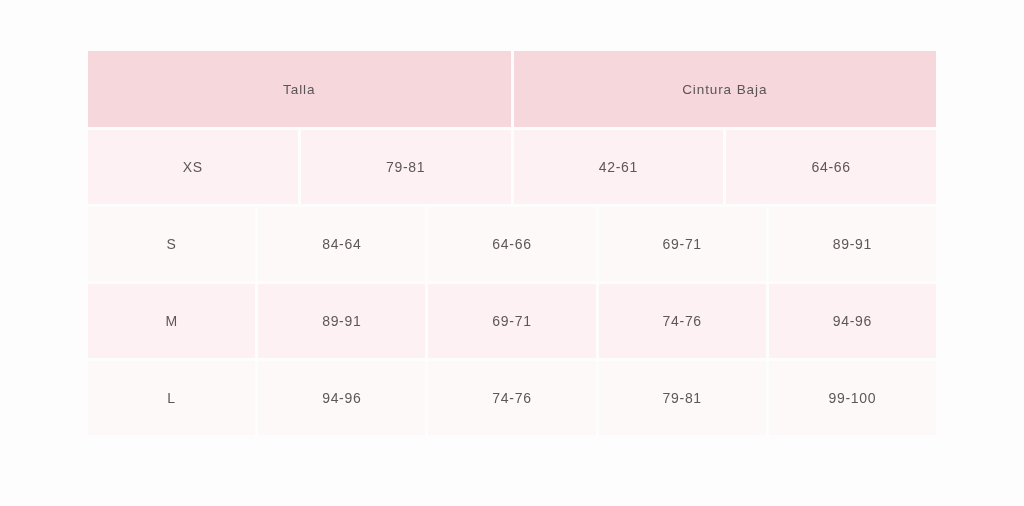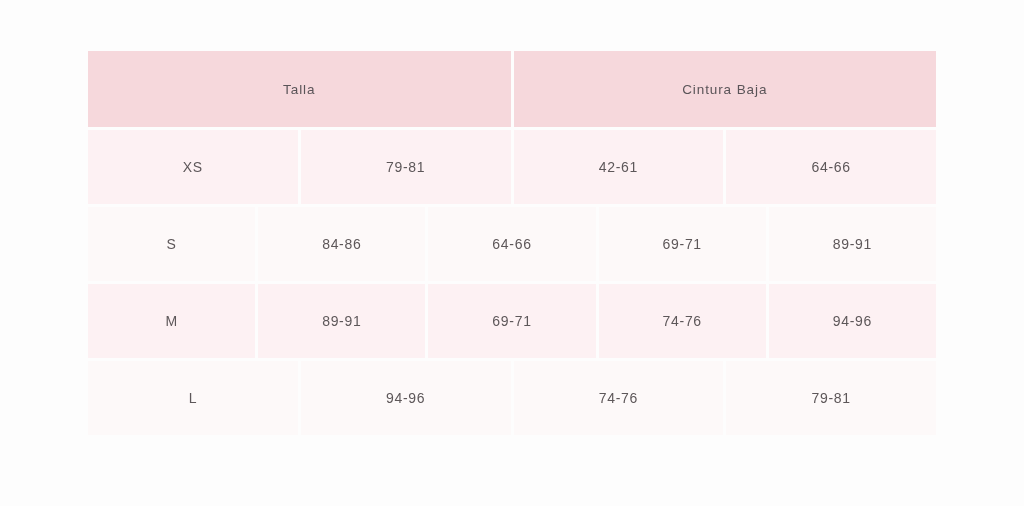--- a/index.html
+++ b/index.html
@@ -94,36 +94,37 @@
 
     <div class="table-row data-row tint-odd">
       <div class="cell">XS</div>
       <div class="cell">79-81</div>
       <div class="cell">42-61</div>
       <div class="cell">64-66</div>
     </div>
 
     <div class="table-row data-row tint-even">
       <div class="cell">S</div>
-      <div class="cell">84-86</div>
+      <div class="cell">84-64</div>
       <div class="cell">64-66</div>
       <div class="cell">69-71</div>
       <div class="cell">89-91</div>
     </div>
 
     <div class="table-row data-row tint-odd">
       <div class="cell">M</div>
       <div class="cell">89-91</div>
       <div class="cell">69-71</div>
       <div class="cell">74-76</div>
       <div class="cell">94-96</div>
     </div>
 
     <div class="table-row data-row tint-even">
       <div class="cell">L</div>
       <div class="cell">94-96</div>
       <div class="cell">74-76</div>
       <div class="cell">79-81</div>
+      <div class="cell">99-100</div>
     </div>
 
   </div>
 
 </div>
 
 </body></html>

